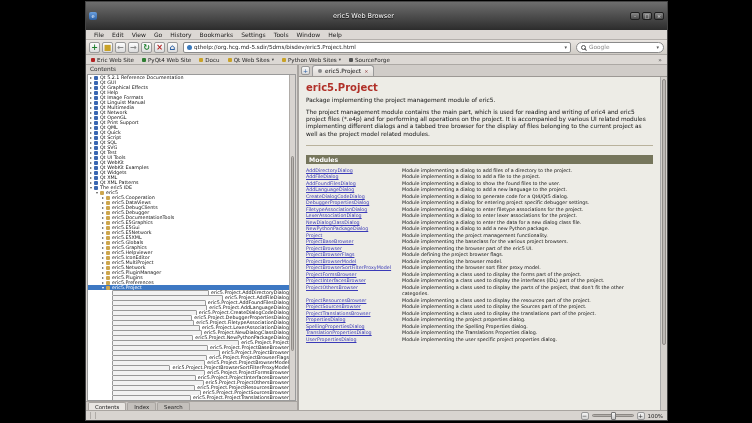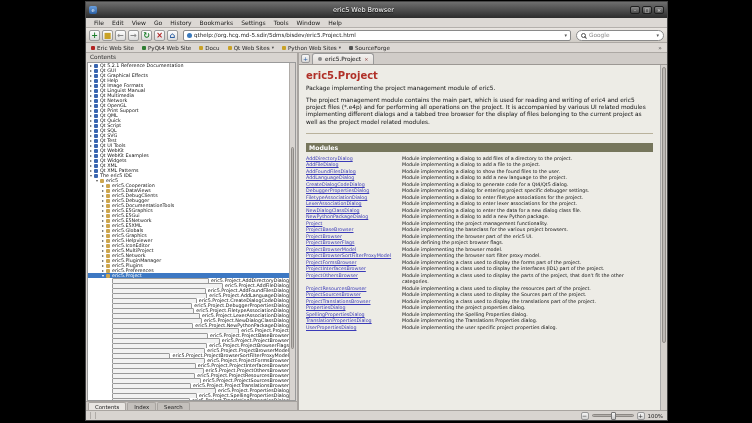--- a/index.html
+++ b/index.html
@@ -3,21 +3,21 @@
 <meta charset="utf-8">
 <style>
   * { margin:0; padding:0; box-sizing:border-box; font-family:"DejaVu Sans","Liberation Sans",sans-serif; }
   html,body { width:752px; height:423px; background:#000; overflow:hidden; }
   .screen { position:relative; width:752px; height:423px; background:#000; }
 
   .window { position:absolute; left:85px; top:1px; width:583px; height:420px;
             background:#d8d4d0; border:1px solid #444; display:flex; flex-direction:column; overflow:hidden; }
 
   
-  .titlebar { height:16px; flex:none; background:linear-gradient(#6e6e6e,#2c2c2c);
+  .titlebar { height:28px; flex:none; background:linear-gradient(#6e6e6e,#2c2c2c);
               display:flex; align-items:center; color:#fff; font-size:6.5px; padding:0 3px; gap:2px; }
   .app-icon { width:8px; height:8px; border-radius:2px; background:linear-gradient(#6aa0e0,#2b5fa3);
               color:#fff; font-size:5px; line-height:8px; text-align:center; flex:none; }
   .title { flex:1; text-align:center; text-shadow:0 1px 1px #000; }
   .winbtn { width:10px; height:8px; flex:none; background:linear-gradient(#8a8a8a,#4a4a4a);
             border:1px solid #1e1e1e; border-radius:2px; color:#e8e8e8; font-size:5px;
             line-height:6px; text-align:center; }
 
   
   .menubar { height:10px; flex:none; background:#dcd8d4; border-bottom:1px solid #b4b0ac;

